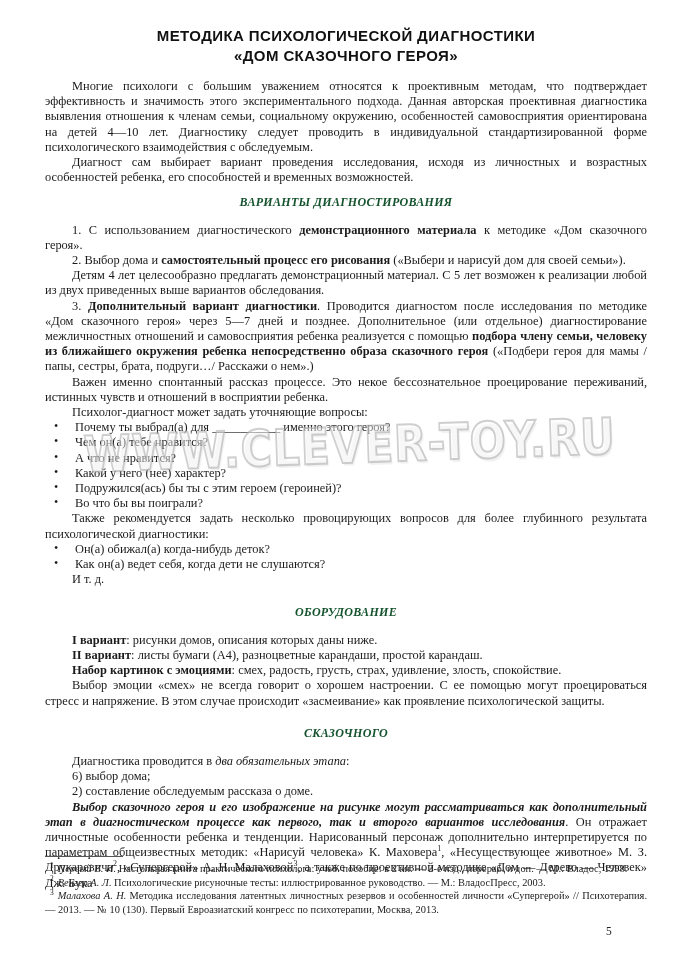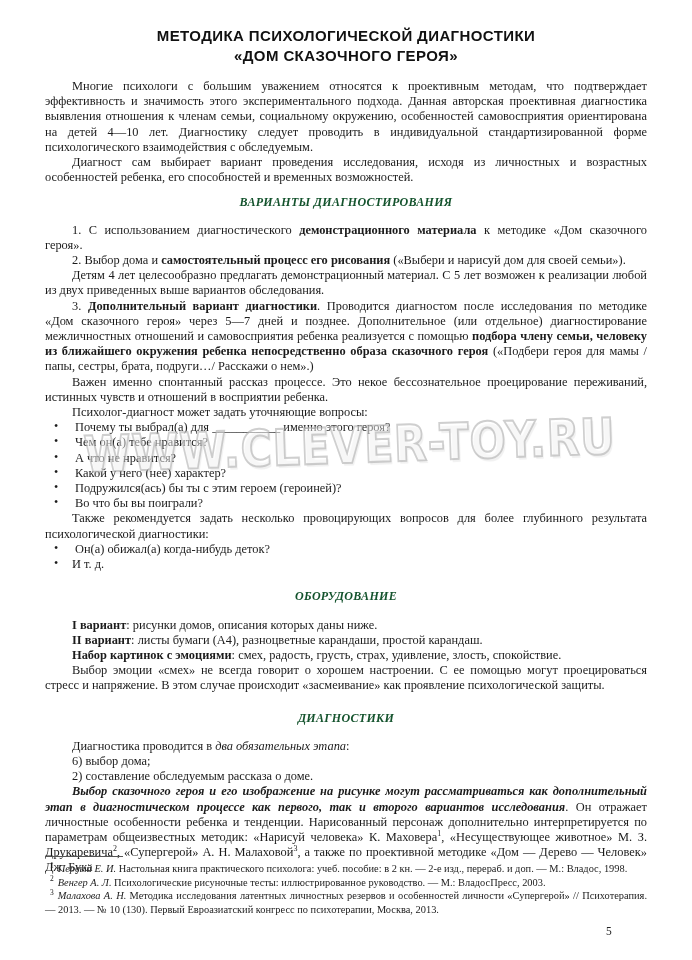--- a/index.html
+++ b/index.html
@@ -85,33 +85,33 @@
       <li><span class="mark">•</span><span>А что не нравится?</span></li>
       <li><span class="mark">•</span><span>Какой у него (нее) характер?</span></li>
       <li><span class="mark">•</span><span>Подружился(ась) бы ты с этим героем (героиней)?</span></li>
       <li><span class="mark">•</span><span>Во что бы вы поиграли?</span></li>
     </ul>
 
     <p class="p">Также рекомендуется задать несколько провоцирующих вопросов для более глубинного результата психологической диагностики:</p>
 
     <ul class="blist">
       <li><span class="mark">•</span><span>Он(а) обижал(а) когда-нибудь деток?</span></li>
-      <li><span class="mark">•</span></li>
+      <li><span class="mark">•</span><span>Как он(а) ведет себя, когда дети не слушаются?</span></li>
     </ul>
 
     <p class="p">И т. д.</p>
 
     <h2 class="sec sp2">ОБОРУДОВАНИЕ</h2>
 
     <p class="p"><span class="b">I вариант</span><span>: рисунки домов, описания которых даны ниже.</span></p>
     <p class="p"><span class="b">II вариант</span><span>: листы бумаги (А4), разноцветные карандаши, простой карандаш.</span></p>
     <p class="p"><span class="b">Набор картинок с эмоциями</span><span>: смех, радость, грусть, страх, удивление, злость, спокойствие.</span></p>
     <p class="p">Выбор эмоции «смех» не всегда говорит о хорошем настроении. С ее помощью могут проецироваться стресс и напряжение. В этом случае происходит «засмеивание» как проявление психологической защиты.</p>
 
-    <h2 class="sec sp3">ДИАГНОСТИКИ</h2>
+    <h2 class="sec sp3">СКАЗОЧНОГО</h2>
 
     <p class="p"><span>Диагностика проводится в </span><span class="i">два обязательных этапа</span><span>:</span></p>
     <p class="p">6) выбор дома;</p>
     <p class="p">2) составление обследуемым рассказа о доме.</p>
     <p class="p"><span class="bi">Выбор сказочного героя и его изображение на рисунке могут рассматриваться как дополнительный этап в диагностическом процессе как первого, так и второго вариантов исследования</span><span>. Он отражает личностные особенности ребенка и тенденции. Нарисованный персонаж дополнительно интерпретируется по параметрам общеизвестных методик: «Нарисуй человека» К. Маховера</span><sup>1</sup><span>, «Несуществующее животное» М. З. Друкаревича</span><sup>2</sup><span>, «Супергерой» А. Н. Малаховой</span><sup>3</sup><span>, а также по проективной методике «Дом — Дерево — Человек» Дж. Бука</span></p>
 
   </div>
 
   <div class="footnotes">
     <div class="fn-rule"></div>

